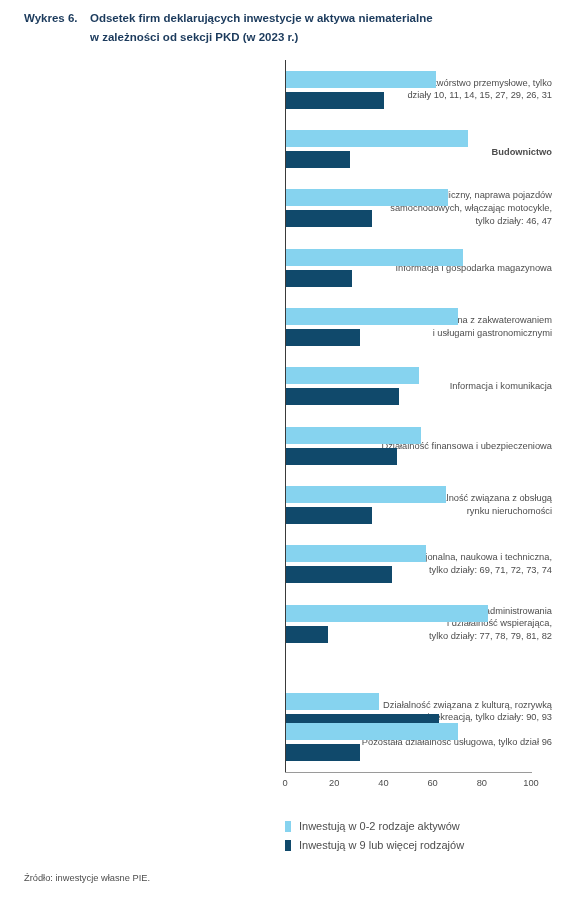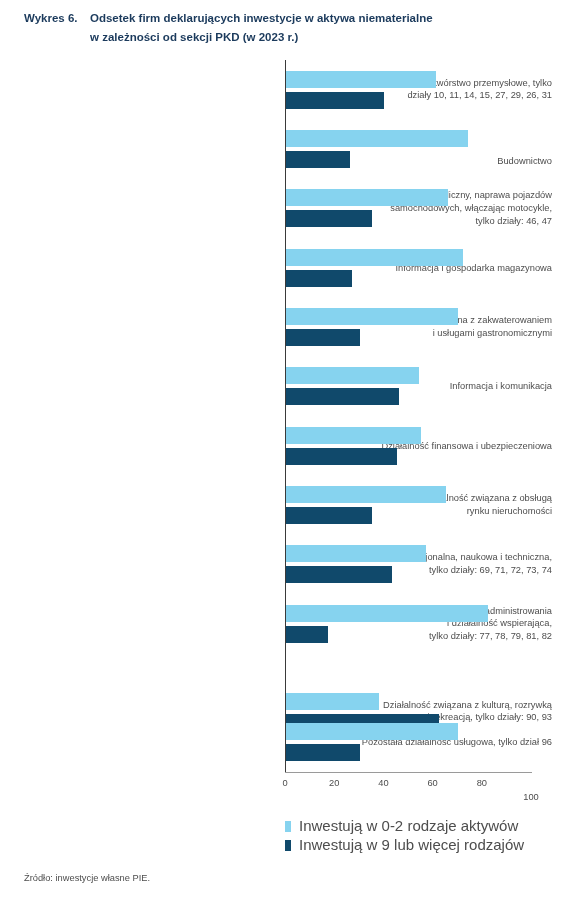--- a/index.html
+++ b/index.html
@@ -43,21 +43,21 @@
   .bar.dark{ background:#10496b; }
 
   .xticks{ position:absolute; left:0; top:718px; width:562px; height:20px; }
   .xtick{
     position:absolute; top:0; font-size:9.3px; color:#4d4d4d;
     transform:translateX(-50%); text-align:center;
   }
 
   .legend{
     position:absolute; left:285px; top:818px; width:270px;
-    font-size:15px; color:#4d4d4d; line-height:16px;
+    font-size:11px; color:#4d4d4d; line-height:16px;
   }
   .legend-item{ display:flex; align-items:center; margin-bottom:3px; }
   .legend-swatch{ width:6px; height:11px; margin-right:8px; flex:0 0 6px; }
   .legend-swatch.light{ background:#86d3ef; }
   .legend-swatch.dark{ background:#10496b; }
 
   .source{
     position:absolute; left:24px; top:873px;
     font-size:9.3px; color:#4d4d4d;
   }
@@ -77,21 +77,21 @@
   <div class="axis-line"></div>
   <div class="axis-bottom"></div>
   <div id="rows">
       <div class="rowgroup" style="top: 0px; height: 59.3333px;">
         <div class="cat-text" style="top: 29.6667px;">Przetwórstwo przemysłowe, tylko
 działy 10, 11, 14, 15, 27, 29, 26, 31</div>
         <div class="bar light" style="width: 150.06px; top: 10.6667px;"></div>
         <div class="bar dark" style="width: 98.4px; top: 31.6667px;"></div>
       </div>
       <div class="rowgroup" style="top: 59.3333px; height: 59.3333px;">
-        <div class="cat-text" style="top: 42px;">Budownictwo</div>
+        <div class="cat-text" style="top: 33px; font-weight: bold;">Budownictwo</div>
         <div class="bar light" style="width: 182.04px; top: 10.6667px;"></div>
         <div class="bar dark" style="width: 63.96px; top: 31.6667px;"></div>
       </div>
       <div class="rowgroup" style="top: 118.667px; height: 59.3333px;">
         <div class="cat-text" style="top: 29.6667px;">Handel hurtowy i detaliczny, naprawa pojazdów
 samochodowych, włączając motocykle,
 tylko działy: 46, 47</div>
         <div class="bar light" style="width: 162.36px; top: 10.6667px;"></div>
         <div class="bar dark" style="width: 86.1px; top: 31.6667px;"></div>
       </div>
@@ -146,21 +146,21 @@
         <div class="bar light" style="width: 172.2px; top: 10.6667px;"></div>
         <div class="bar dark" style="width: 73.8px; top: 31.6667px;"></div>
       </div>
     </div>
   <div class="xticks" id="xticks">
       <span class="xtick" style="left: 285px;">0</span>
       <span class="xtick" style="left: 334.2px;">20</span>
       <span class="xtick" style="left: 383.4px;">40</span>
       <span class="xtick" style="left: 432.6px;">60</span>
       <span class="xtick" style="left: 481.8px;">80</span>
-      <span class="xtick" style="left: 531px; margin-top: 14px;">100</span>
+      <span class="xtick" style="left: 531px;">100</span>
     </div>
 </div>
 
 <div class="legend">
   <div class="legend-item">
     <span class="legend-swatch light"></span>
     <span>Inwestują w 0-2 rodzaje aktywów</span>
   </div>
   <div class="legend-item">
     <span class="legend-swatch dark"></span>

